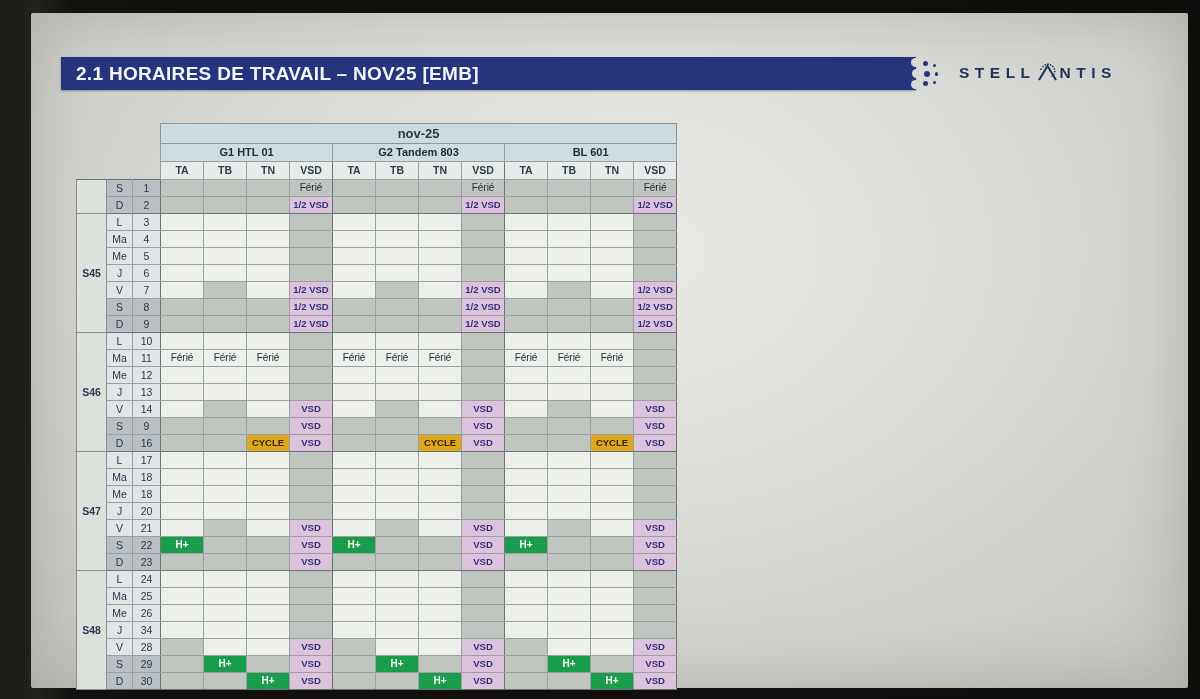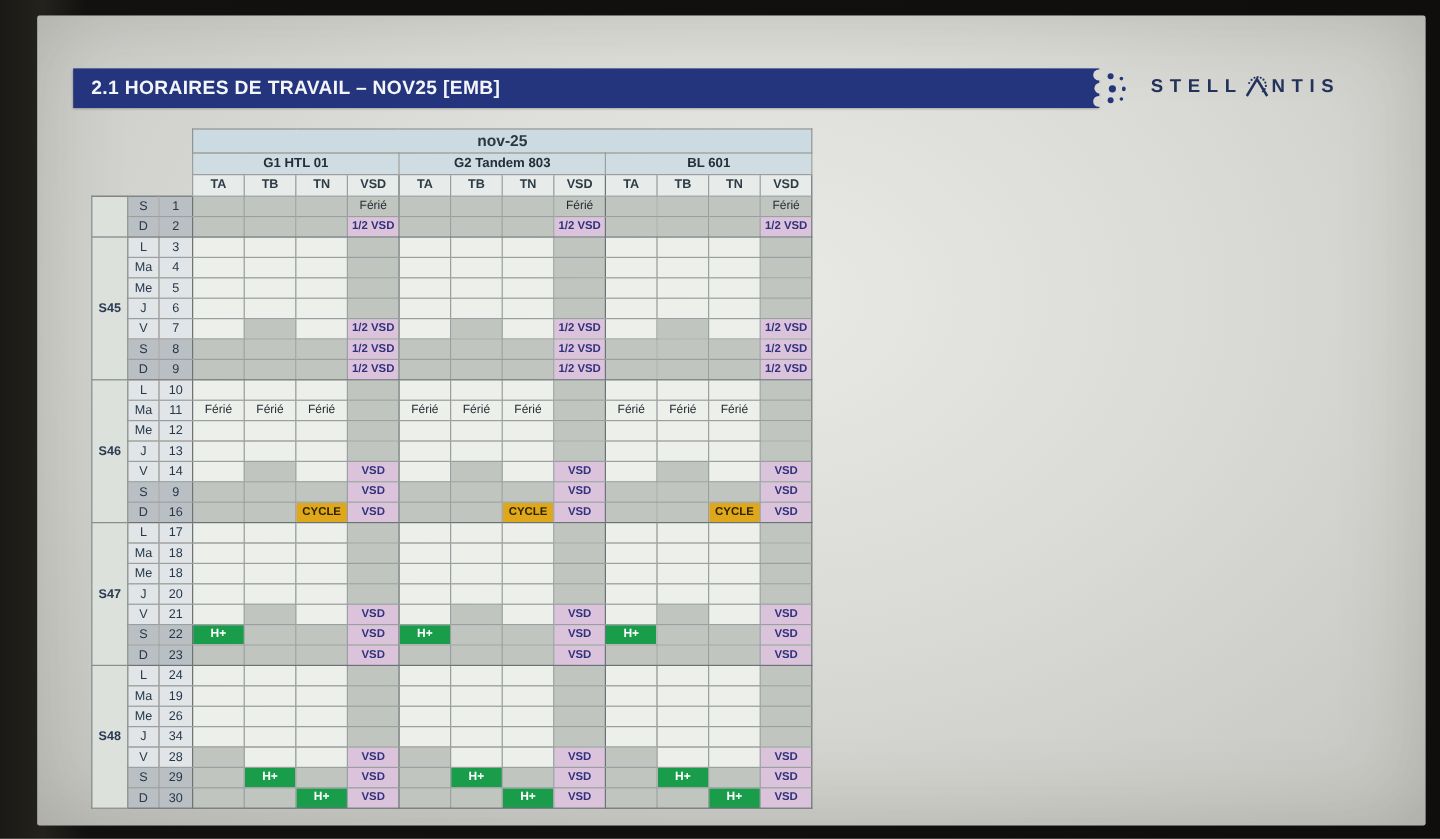--- a/index.html
+++ b/index.html
@@ -13,40 +13,40 @@
     background:radial-gradient(ellipse at 52% 35%, #e9eae5 0%, #dadbd6 45%, #cdcec9 75%, #c3c4bf 100%);
     box-shadow:inset 0 0 70px rgba(70,70,60,.22);
   }
   
   .banner{
     position:absolute;left:30px;top:44px;width:855px;height:33px;
     background:#24357e;box-shadow:0 1px 2px rgba(0,0,0,.35);
   }
   .banner-title{
     display:block;line-height:33px;padding-left:15px;
-    font-size:16px;font-weight:bold;color:#f3f5f9;letter-spacing:.3px;
+    font-size:19px;font-weight:bold;color:#f3f5f9;letter-spacing:.3px;
     white-space:nowrap;
   }
   .notch{position:absolute;background:#d8d9d4;border-radius:50%;width:9px;height:9px;}
   .n1{right:-4px;top:1px}.n2{right:-5px;top:12px}.n3{right:-4px;top:23px}
   .bdot{position:absolute;background:#24357e;border-radius:50%;}
   .d1{width:5px;height:5px;right:-12px;top:4px}
   .d2{width:6px;height:6px;right:-14px;top:14px}
   .d3{width:5px;height:5px;right:-12px;top:24px}
   .d4{width:3px;height:3px;right:-20px;top:7px}
   .d5{width:3.5px;height:3.5px;right:-22px;top:15px}
   .d6{width:3px;height:3px;right:-20px;top:24px}
   
   .logo{
     position:absolute;left:928px;top:47px;height:26px;display:flex;align-items:center;
     color:#22325a;font-size:15.5px;font-weight:bold;letter-spacing:5.5px;
   }
   .logo svg{margin:0 1px 2px 0;}
   
-  .table-wrap{position:absolute;left:45px;top:94px;}
+  .table-wrap{position:absolute;left:45px;top:110px;}
   table{border-collapse:collapse;table-layout:fixed;width:600px;background:transparent;}
   td,th{border:1px solid #9aa0a1;padding:0;text-align:center;vertical-align:middle;
         font-size:10px;line-height:1;overflow:hidden;white-space:nowrap;}
   thead th{height:17px;}
   tbody td{height:16px;}
   .blank{border:none;background:transparent;}
   th.month{background:#ccdae1;font-size:13px;font-weight:bold;color:#2b3840;height:19px;border:1px solid #8d9496;}
   th.grp{background:#cfdce2;font-size:11px;font-weight:bold;color:#222e38;}
   th.sh{background:#e7ebea;font-size:10.5px;font-weight:bold;color:#2e3c46;}
   td.week{background:#dde1dc;font-size:10.5px;font-weight:bold;color:#2b3a53;border:1.2px solid #878e90;}
@@ -532,21 +532,21 @@
             <td class="c-white"></td>
             <td class="c-white"></td>
             <td class="c-gray g-end"></td>
             <td class="c-white"></td>
             <td class="c-white"></td>
             <td class="c-white"></td>
             <td class="c-gray g-end"></td>
           </tr>
           <tr>
             <td class="day">Ma</td>
-            <td class="num g-end">19</td>
+            <td class="num g-end">25</td>
             <td class="c-white"></td>
             <td class="c-white"></td>
             <td class="c-white"></td>
             <td class="c-gray g-end"></td>
             <td class="c-white"></td>
             <td class="c-white"></td>
             <td class="c-white"></td>
             <td class="c-gray g-end"></td>
             <td class="c-white"></td>
             <td class="c-white"></td>

